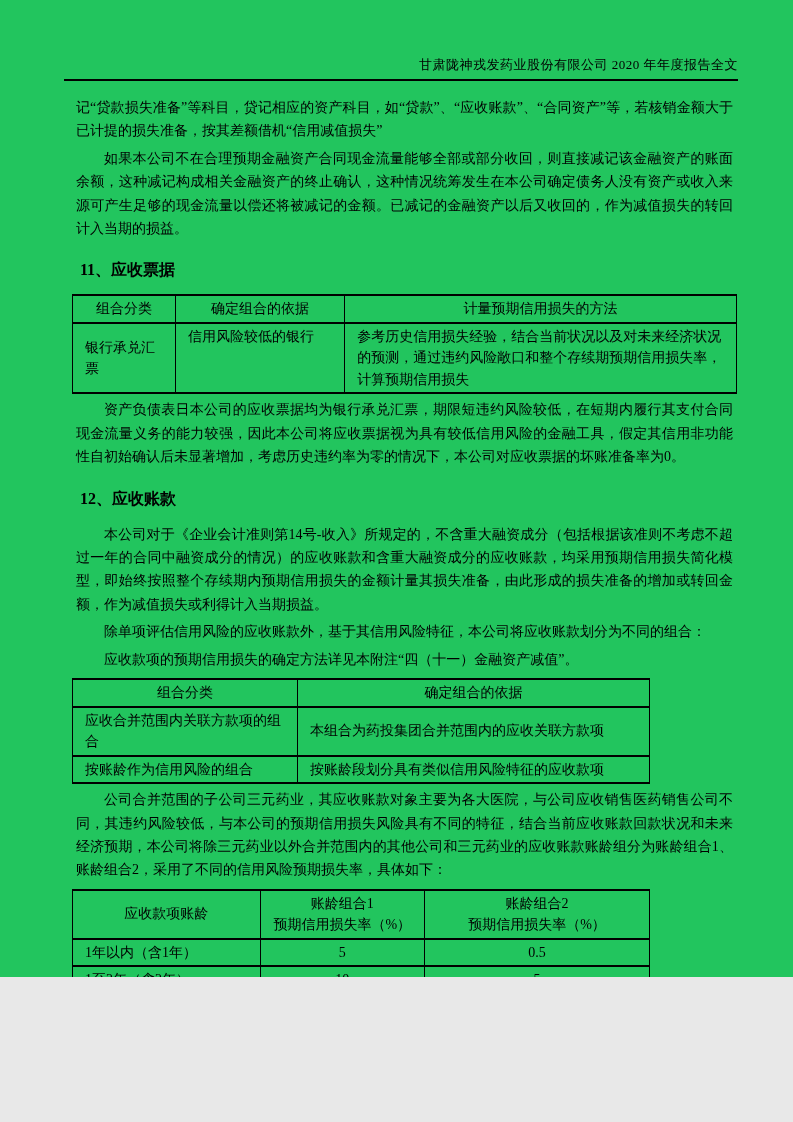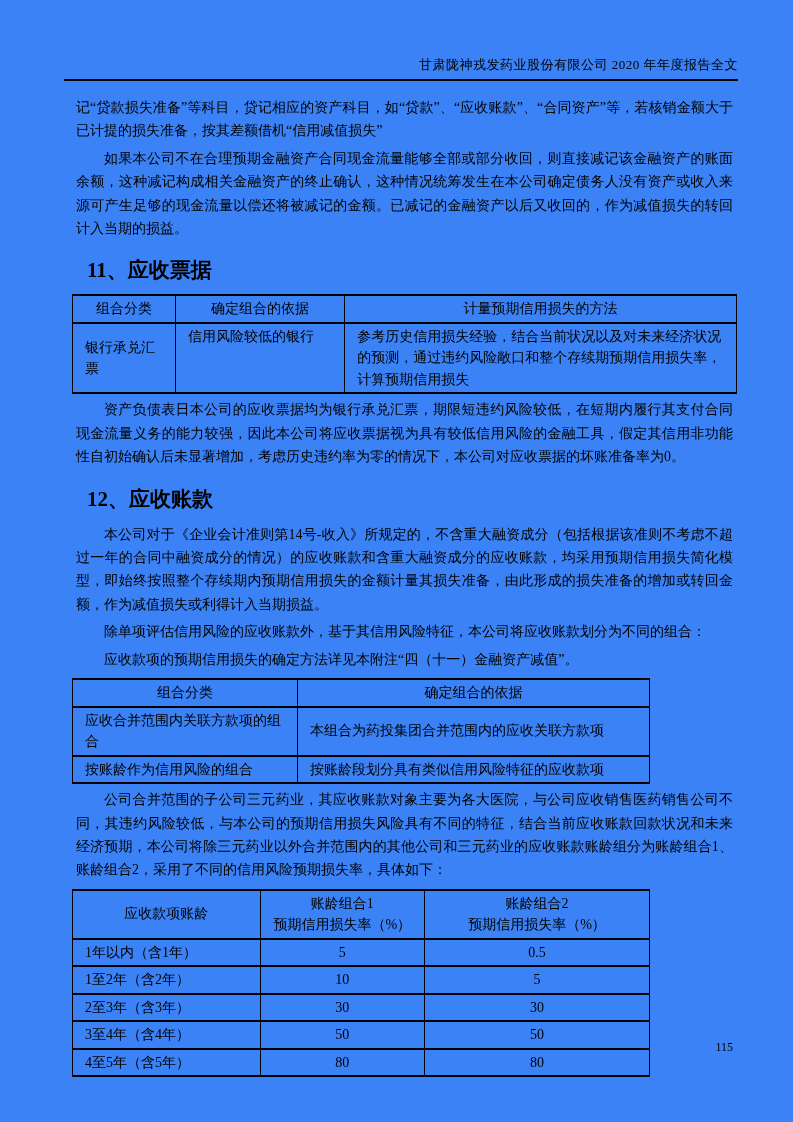--- a/index.html
+++ b/index.html
@@ -1,21 +1,21 @@
 <!DOCTYPE html>
 <html><head>
 <meta charset="utf-8">
 <style>
   html, body { margin: 0; padding: 0; background: #e8e8e8; }
   .page {
     position: relative;
     width: 793px;
-    height: 1122px;
+    height: 977px;
     margin: 0 auto;
-    background: #3b82f6;
+    background: #22c55e;
     font-family: "Liberation Serif", "DejaVu Serif", serif;
     color: #000;
     overflow: hidden;
   }
   .page-header {
     position: absolute;
     top: 56px;
     left: 64px;
     width: 674px;
     text-align: right;
@@ -29,23 +29,23 @@
     top: 92px;
     left: 72px;
     width: 665px;
     font-size: 14px;
     line-height: 23.4px;
     text-align: justify;
   }
   p { margin: 4px; }
   p.indent { text-indent: 2em; }
   h2.section-heading {
-    font-size: 21px;
+    font-size: 16px;
     font-weight: bold;
-    margin: 20px 0 14px 15px;
+    margin: 20px 0 14px 8px;
     line-height: 20px;
   }
   table {
     border-collapse: collapse;
     margin: 7px 0 3px 0;
     font-size: 14px;
     line-height: 21.5px;
     table-layout: fixed;
   }
   table.tbl-full { width: 665px; }

